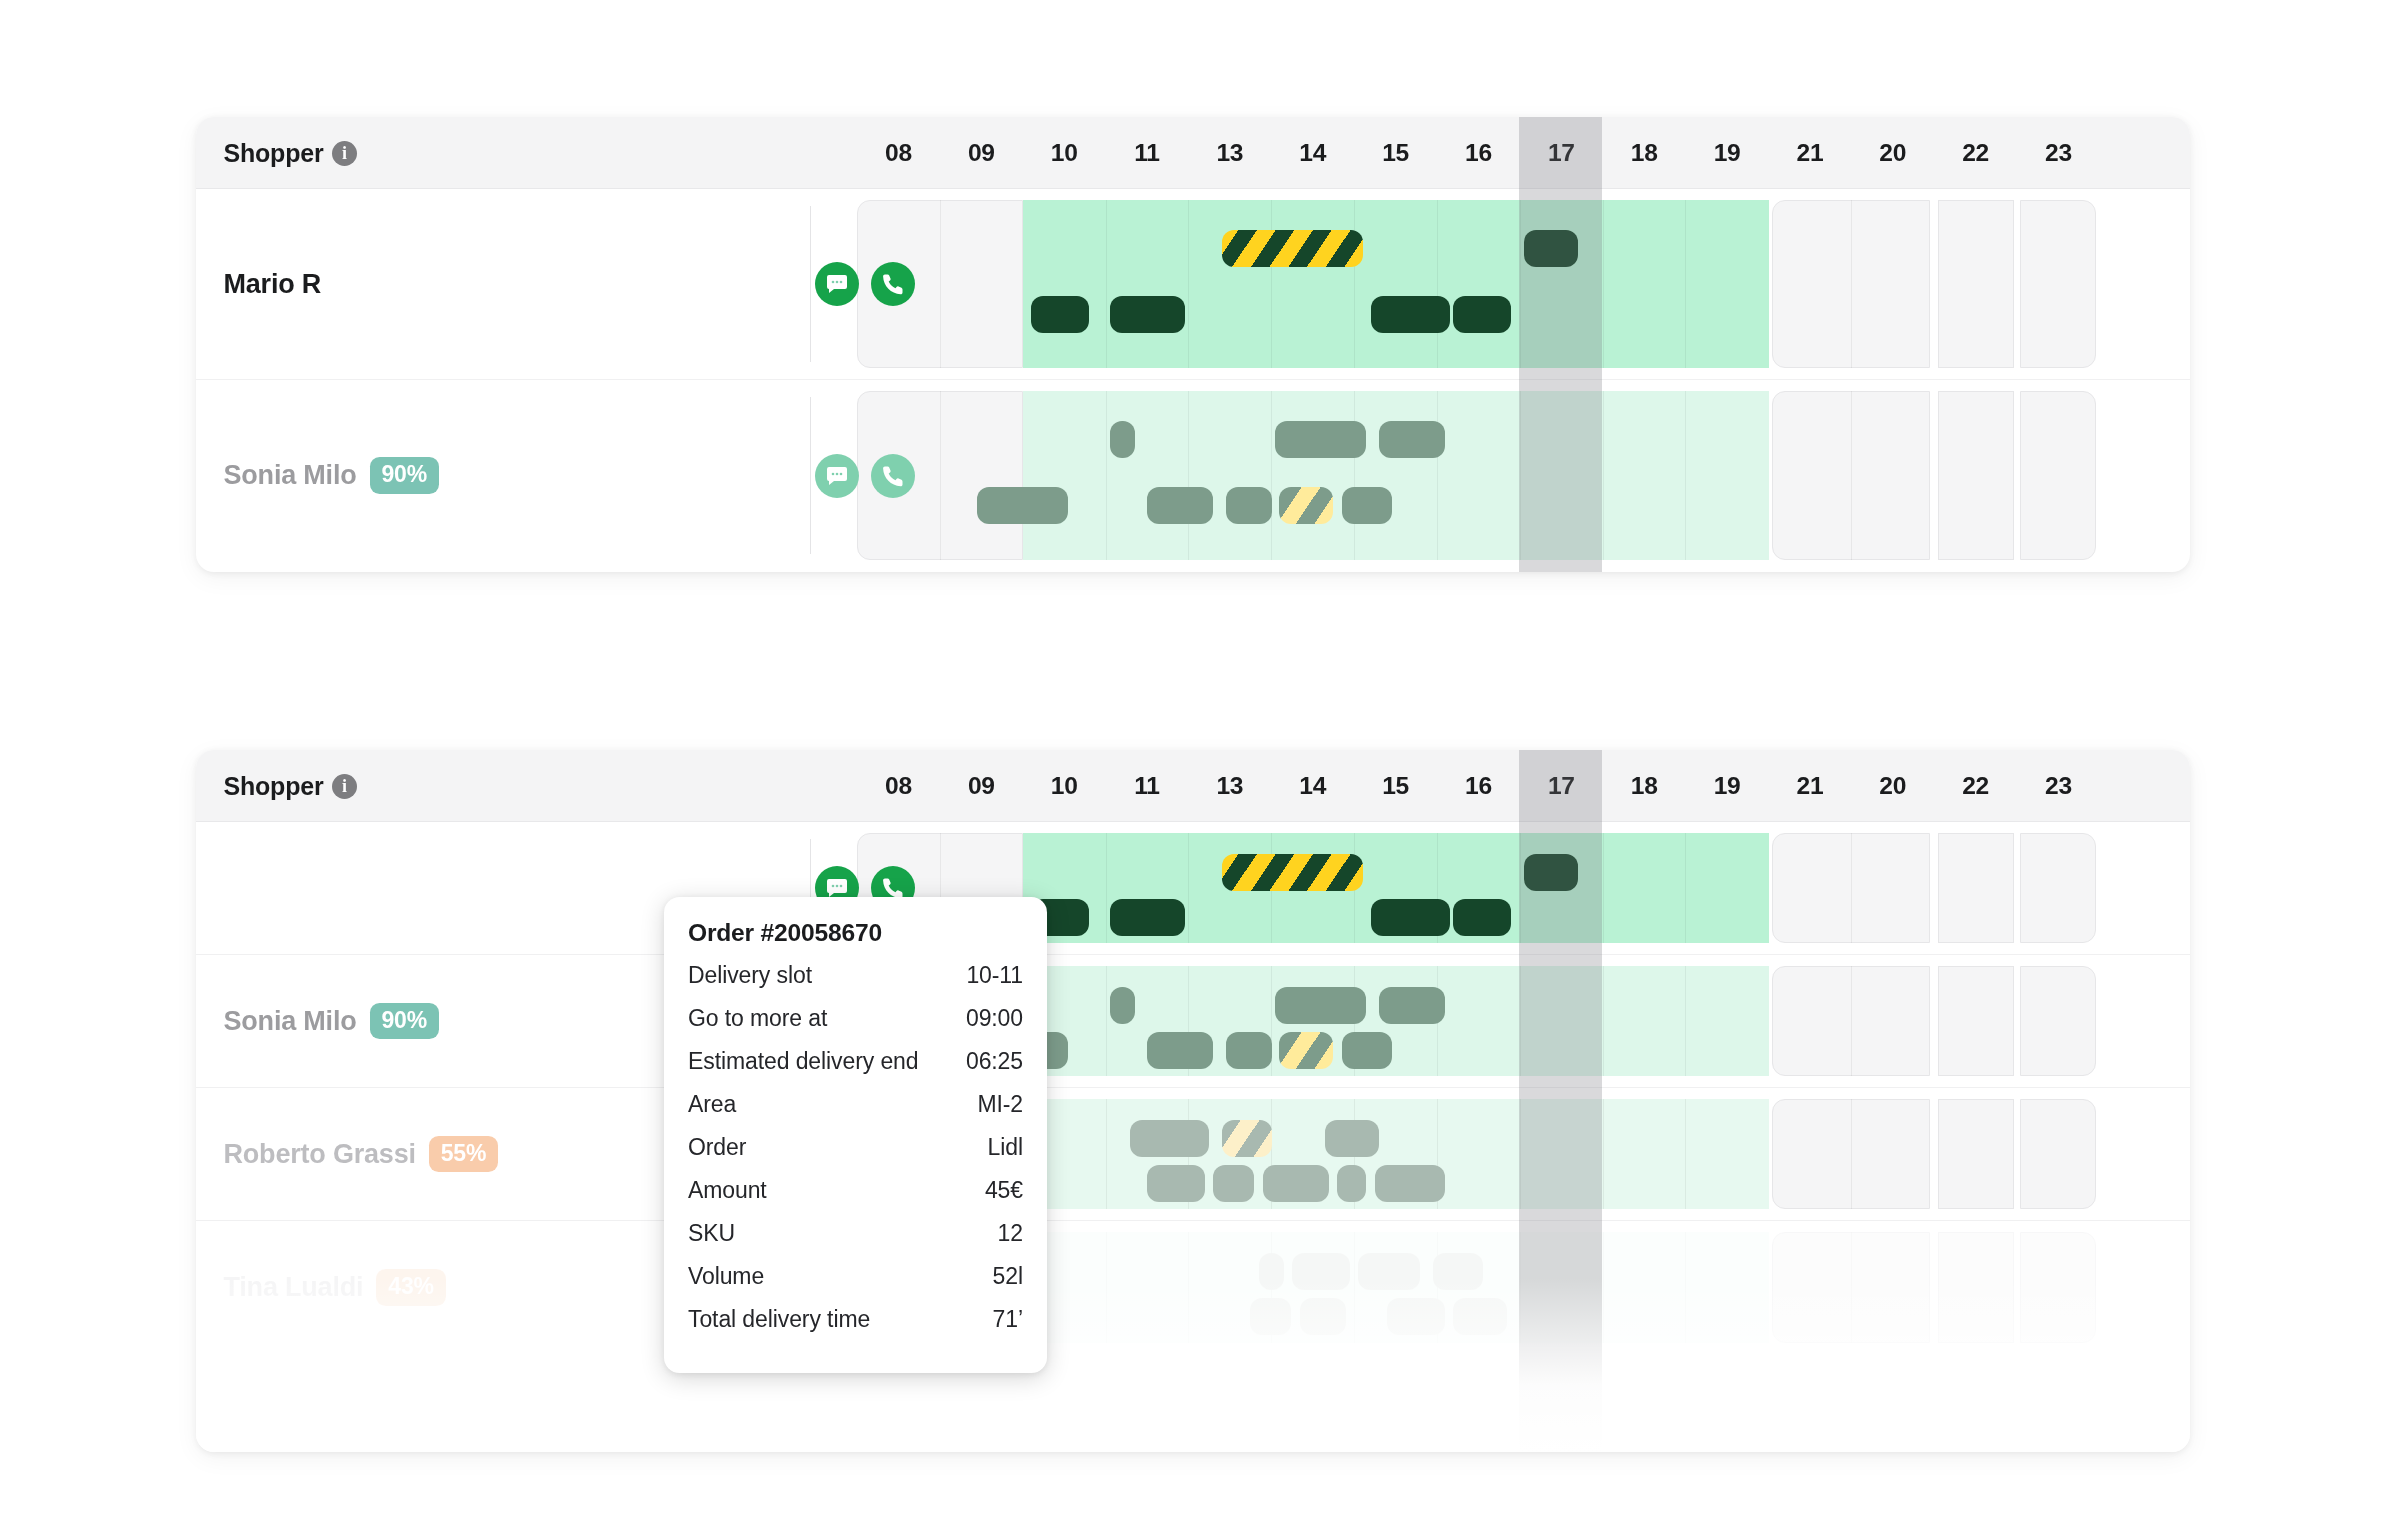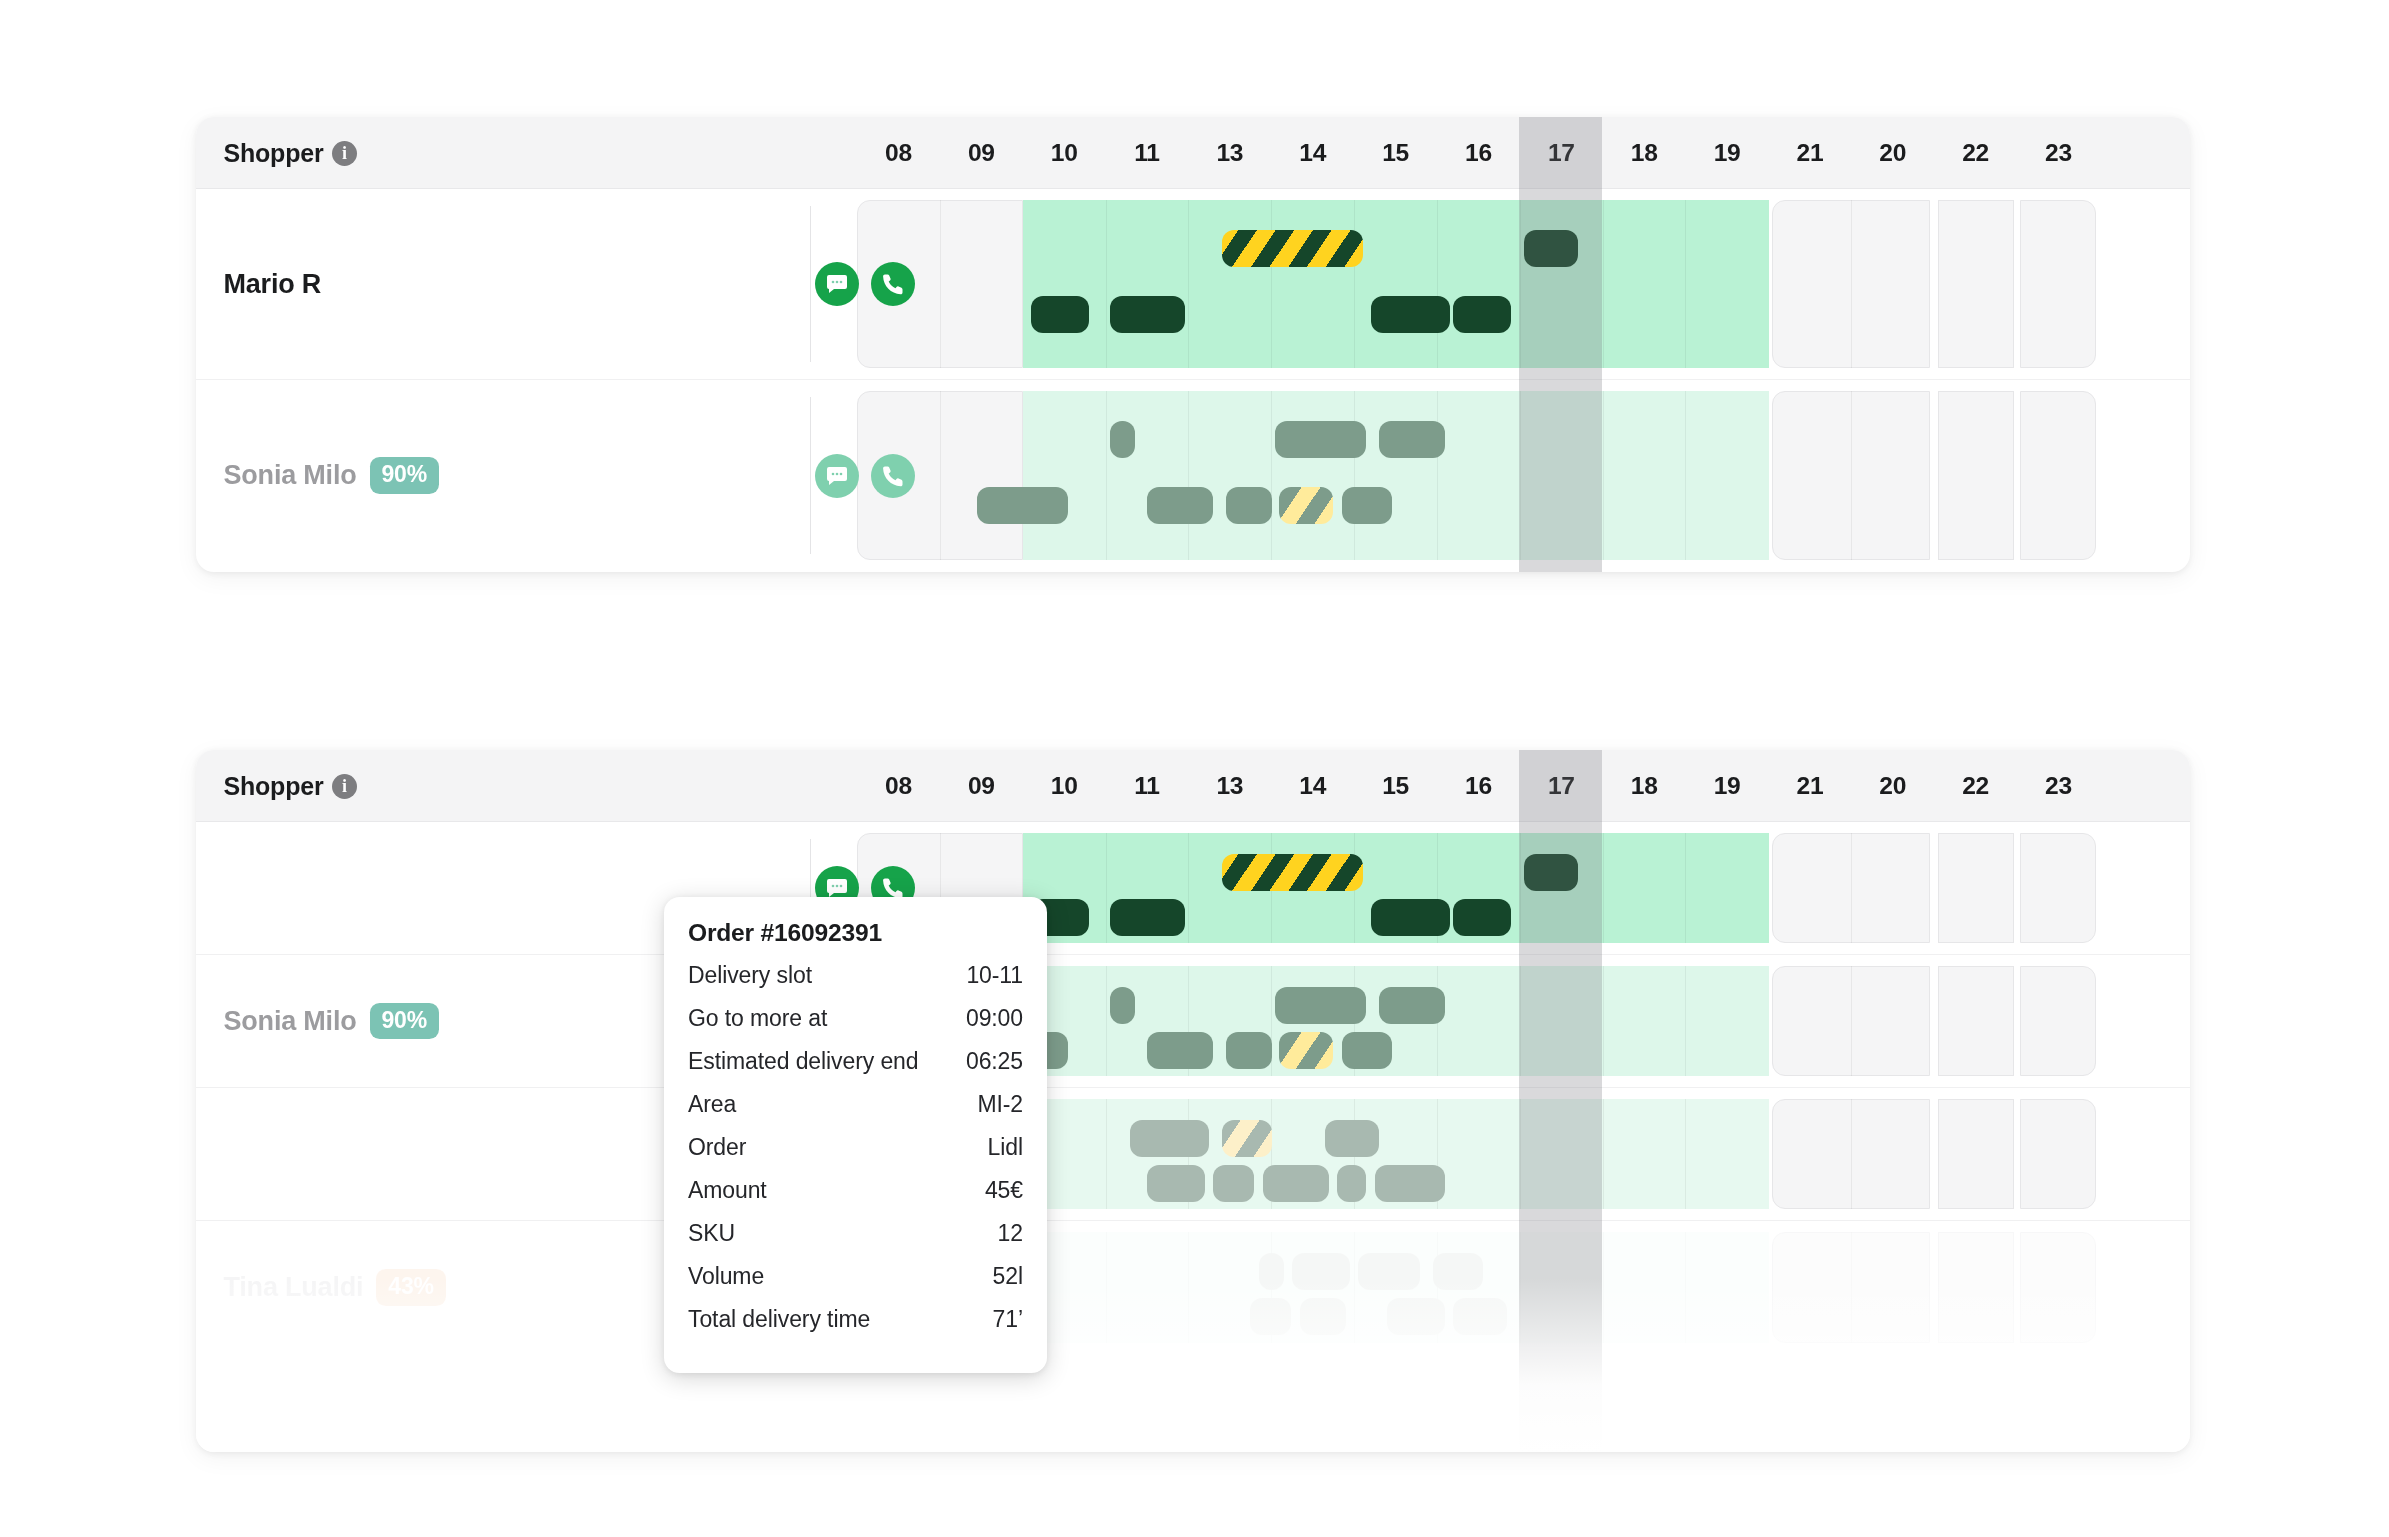--- a/index.html
+++ b/index.html
@@ -488,20 +488,24 @@
               <div class="bar std-d" style="left: 522px; width: 66px; top: 21.6px;"></div>
               <div class="bar std-d" style="left: 120px; width: 91px; top: 66px;"></div>
               <div class="bar std-d" style="left: 290px; width: 66px; top: 66px;"></div>
               <div class="bar std-d" style="left: 369px; width: 46px; top: 66px;"></div>
               <div class="bar late-d" style="left: 422px; width: 54px; top: 66px;"></div>
               <div class="bar std-d" style="left: 485px; width: 50px; top: 66px;"></div>
             </div>
           </div>
         </div>
         <div class="row dim2" style="height: 133px; opacity: 1;">
+          <div class="row-name">
+            <span class="shopper-name">Roberto Grassi</span>
+            <span class="score" style="background: rgb(249, 204, 171);">55%</span>
+          </div>
           <div class="row-actions" style="left: 619px;">
             <div class="circ-btn" style="background: rgb(191, 230, 214);">
               <span>
                 <svg viewBox="0 0 24 24" fill="#fff" style="width: 24px; height: 24px; display: block;">
                   <path d="M4 3h16a2 2 0 0 1 2 2v10a2 2 0 0 1-2 2H9l-5 4v-4H4a2 2 0 0 1-2-2V5a2 2 0 0 1 2-2z"></path>
                   <circle cx="8" cy="10" r="1.3" fill="#7fd0ae"></circle>
                   <circle cx="12" cy="10" r="1.3" fill="#7fd0ae"></circle>
                   <circle cx="16" cy="10" r="1.3" fill="#7fd0ae"></circle>
                 </svg>
               </span>
@@ -596,21 +600,21 @@
             </div>
           </div>
         </div>
       </div>
 
     <div class="nowcol" id="nowBot" style="left: 1323px; width: 83px; height: 702px; top: 0px;"></div>
     <div class="fade-bottom"></div>
   </div>
 
   <div class="order-pop" id="orderPop" style="left:664px; top:897px;">
-    <div class="order-title">Order #16092391</div>
+    <div class="order-title">Order #20058670</div>
     <div id="orderRows">
         <div class="order-row">
           <span>Delivery slot</span>
           <span class="ov">10-11</span>
         </div>
         <div class="order-row">
           <span>Go to more at</span>
           <span class="ov">09:00</span>
         </div>
         <div class="order-row">

